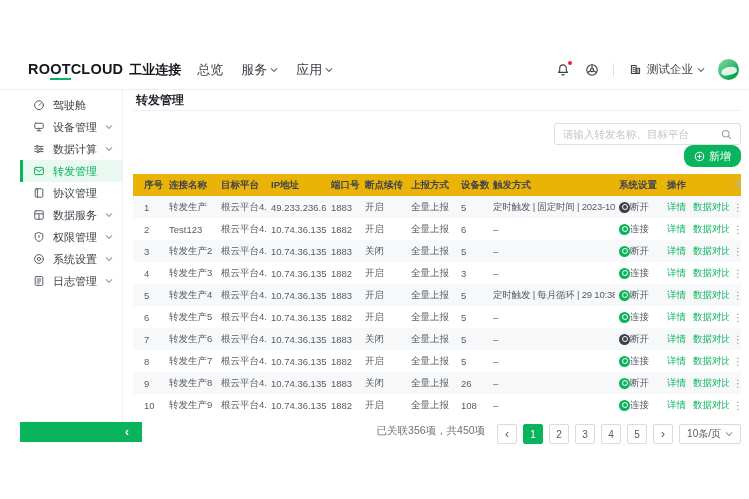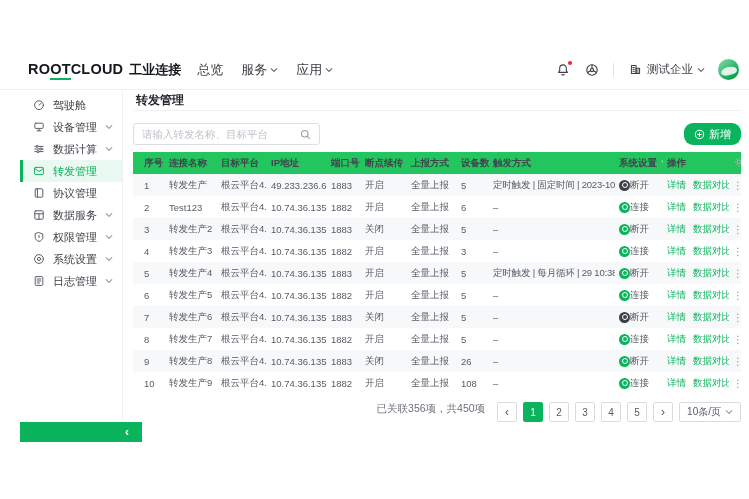--- a/index.html
+++ b/index.html
@@ -33,34 +33,34 @@
   .s-label { flex:1; white-space:nowrap; }
   .s-chev { color:#9aa0a6; width:8px; }
   .side-item.active { background:var(--accent-light); color:var(--accent); box-shadow:inset 3px 0 0 var(--accent); }
   .side-item.active .s-icon { color:var(--accent); }
   .collapse-bar { position:absolute; left:0; bottom:0; width:122px; height:20px; background:var(--accent); display:flex; align-items:center; justify-content:flex-end; padding-right:13px; cursor:pointer; }
   .collapse-bar .chv { color:#fff; font-size:12px; font-weight:700; line-height:1; }
 
   
   .content { flex:1; padding:0 9px 0 10px; display:flex; flex-direction:column; }
   .page-title { height:21px; line-height:20px; font-size:12px; font-weight:700; color:#1f2329; border-bottom:1px solid #f0f0f0; padding-left:3px; }
-  .toolbar { display:flex; align-items:flex-end; justify-content:space-between; margin:12px 0 7px; }
+  .toolbar { display:flex; align-items:flex-end; justify-content:space-between; margin:12px 0 7px;flex-direction:column; }
   .search-box { width:187px; height:22px; border:1px solid #dcdfe3; border-radius:3px; display:flex; align-items:center; padding:0 8px; background:#fff; }
   .search-box input { flex:1; border:none; outline:none; font-size:10.5px; color:#333; font-family:inherit; }
   .search-box input::placeholder { color:#c0c4cc; }
   .search-box .mag { color:#9aa0a6; display:flex; }
   .add-btn { height:22px; border:none; border-radius:9px; background:var(--accent); color:#fff; font-size:11px; display:flex; align-items:center; gap:4px; padding:0 10px; cursor:pointer; font-family:inherit; }
 
   
   table { width:608px; border-collapse:collapse; table-layout:fixed; }
   th, td { text-align:left; white-space:nowrap; overflow:hidden; padding:0 4px 0 4px; height:22px; }
   th { font-size:9.5px; color:#40454c; font-weight:700; }
   td { font-size:9.5px; color:#565c64; }
   th:first-child, td:first-child { padding-left:11px; }
-  thead tr { background:#22c55e; }
+  thead tr { background:#eab308; }
   tbody tr:nth-child(odd) { background:#f7f8fa; }
   .th-flex { display:flex; align-items:center; gap:3px; }
   .funnel { color:#c0c4cc; display:none; align-items:center; cursor:pointer; }
   .funnel.show { display:inline-flex; }
   .gear { color:#aeb3b9; display:inline-flex; cursor:pointer; }
   .status-wrap { display:flex; align-items:center; gap:0; }
   .status-dot { width:11px; height:11px; border-radius:50%; position:relative; flex:0 0 auto; }
   .status-dot::after { content:""; position:absolute; inset:2.5px; border:1.5px solid #fff; border-radius:50%; }
   .st-green { background:var(--accent); }
   .st-dark { background:#3c4049; }

